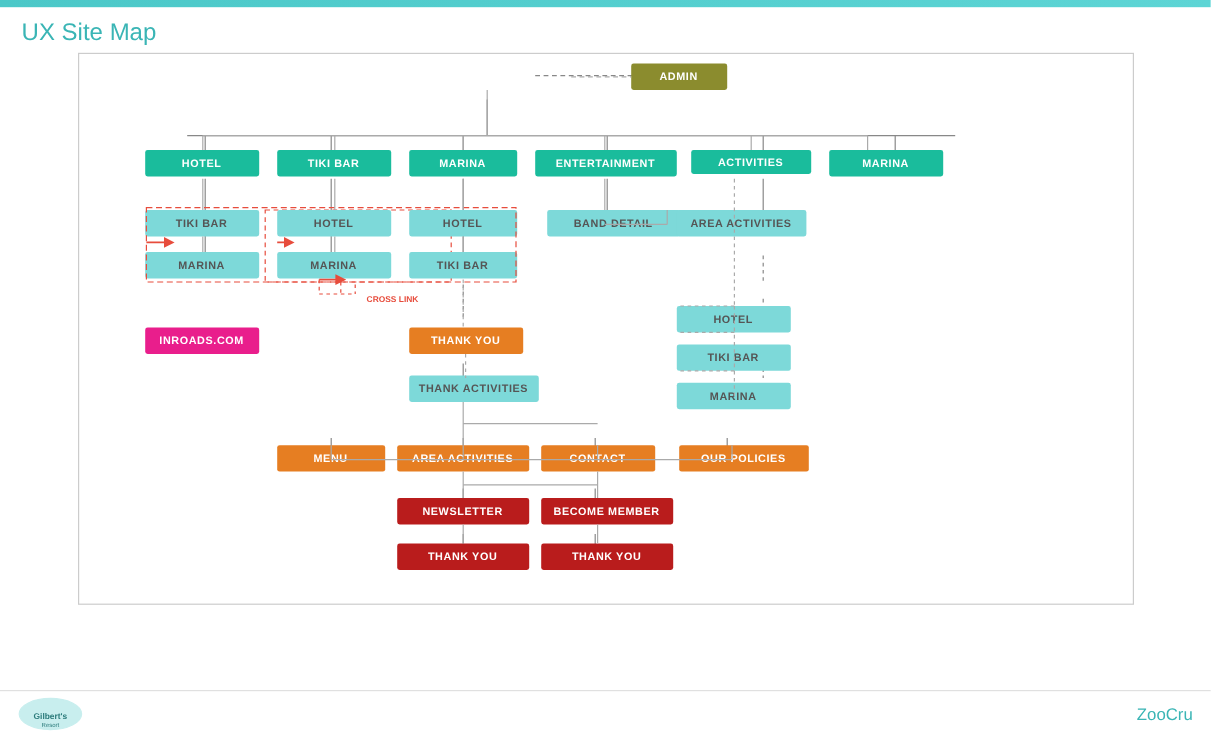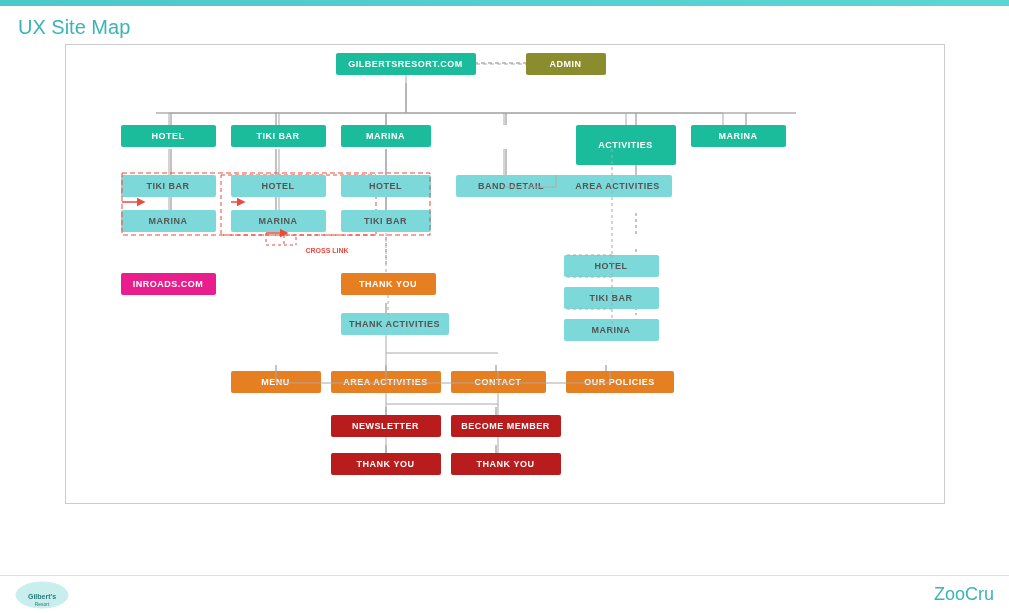--- a/index.html
+++ b/index.html
@@ -81,21 +81,21 @@
       align-items: center;
       justify-content: space-between;
       padding: 0 15px;
     }
     .footer-logo {
       width: 55px;
       height: 30px;
     }
     .footer-brand {
       color: #3ab5b5;
-      font-size: 18px;
+      font-size: 14px;
       font-weight: 300;
     }
     .cross-link-label {
       position: absolute;
       font-size: 7px;
       color: #e74c3c;
       font-weight: bold;
     }
   </style>
 </head>
@@ -157,38 +157,38 @@
       <line x1="430" y1="362" x2="430" y2="382" stroke="#888" stroke-width="1"></line>
 
       <line x1="320" y1="400" x2="320" y2="418" stroke="#888" stroke-width="1"></line>
       <line x1="430" y1="400" x2="430" y2="418" stroke="#888" stroke-width="1"></line>
 
       <rect x="155" y="130" width="155" height="60" fill="none" stroke="#e74c3c" stroke-width="1" stroke-dasharray="4,3"></rect>
       <line x1="165" y1="157" x2="175" y2="157" stroke="#e74c3c" stroke-width="1.5" marker-end="url(#arrowRed)"></line>
       <line x1="230" y1="192" x2="230" y2="200" stroke="#e74c3c" stroke-width="1" stroke-dasharray="3,3"></line>
     </svg>
 
-    <div class="node teal" style="left:270px;top:8px;width:140px;height:22px;">
-      <span>GILBERTSRESORT.COM</span>
-    </div>
 
     <div class="node olive" style="left:460px;top:8px;width:80px;height:22px;">
       <span>ADMIN</span>
     </div>
 
     <div class="node teal" style="left:55px;top:80px;width:95px;height:22px;">
       <span>HOTEL</span>
     </div>
     <div class="node teal" style="left:165px;top:80px;width:95px;height:22px;">
       <span>TIKI BAR</span>
     </div>
     <div class="node teal" style="left:275px;top:80px;width:90px;height:22px;">
       <span>MARINA</span>
     </div>
-    <div class="node teal" style="left:510px;top:80px;width:100px;height:40px;">
+    <div class="node teal" style="left:380px;top:80px;width:118px;height:22px;">
+      <span>ENTERTAINMENT</span>
+    </div>
+    <div class="node teal" style="left:510px;top:80px;width:100px;height:20px;">
       <span>ACTIVITIES</span>
     </div>
     <div class="node teal" style="left:625px;top:80px;width:95px;height:22px;">
       <span>MARINA</span>
     </div>
 
     <div class="node light-teal" style="left:55px;top:130px;width:95px;height:22px;">
       <span>TIKI BAR</span>
     </div>
     <div class="node light-teal" style="left:165px;top:130px;width:95px;height:22px;">

